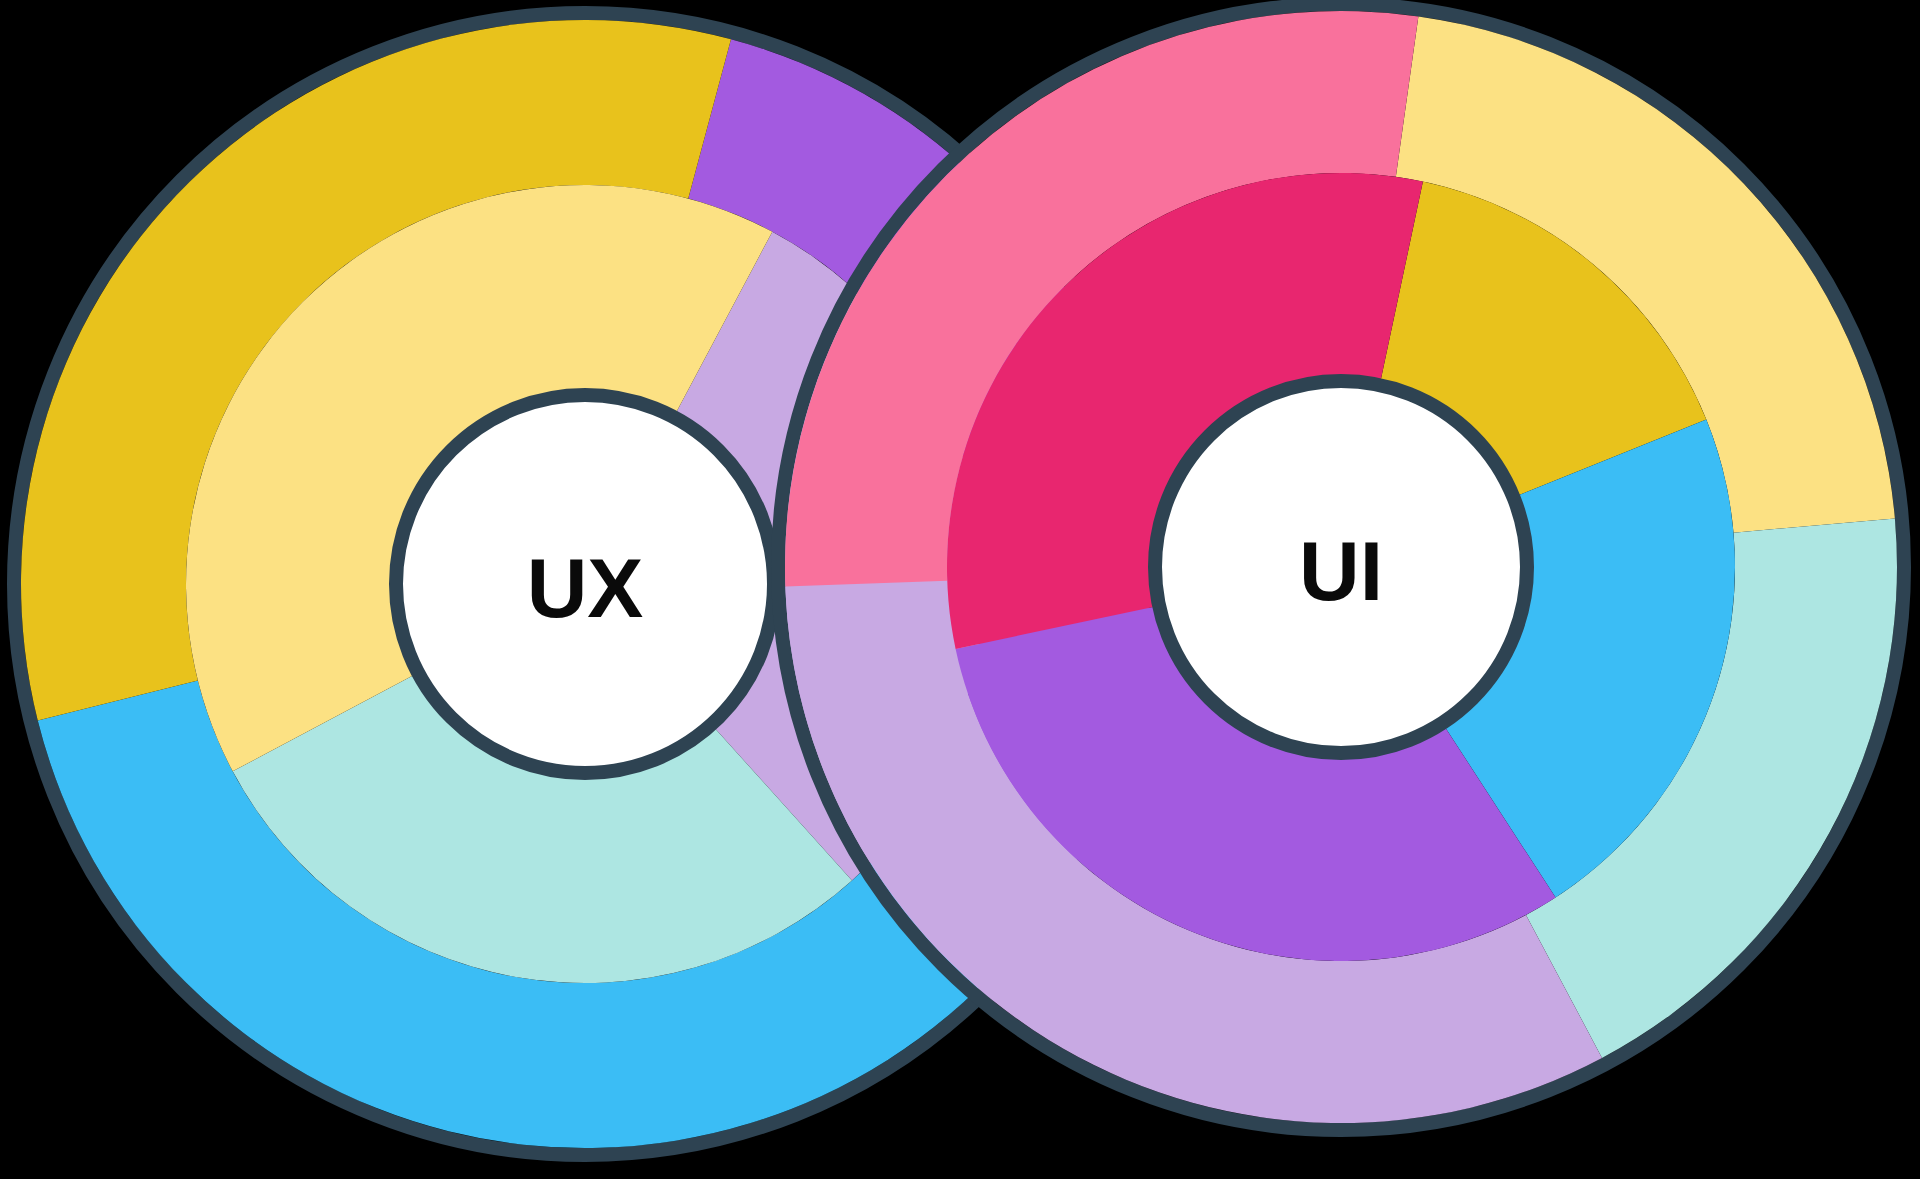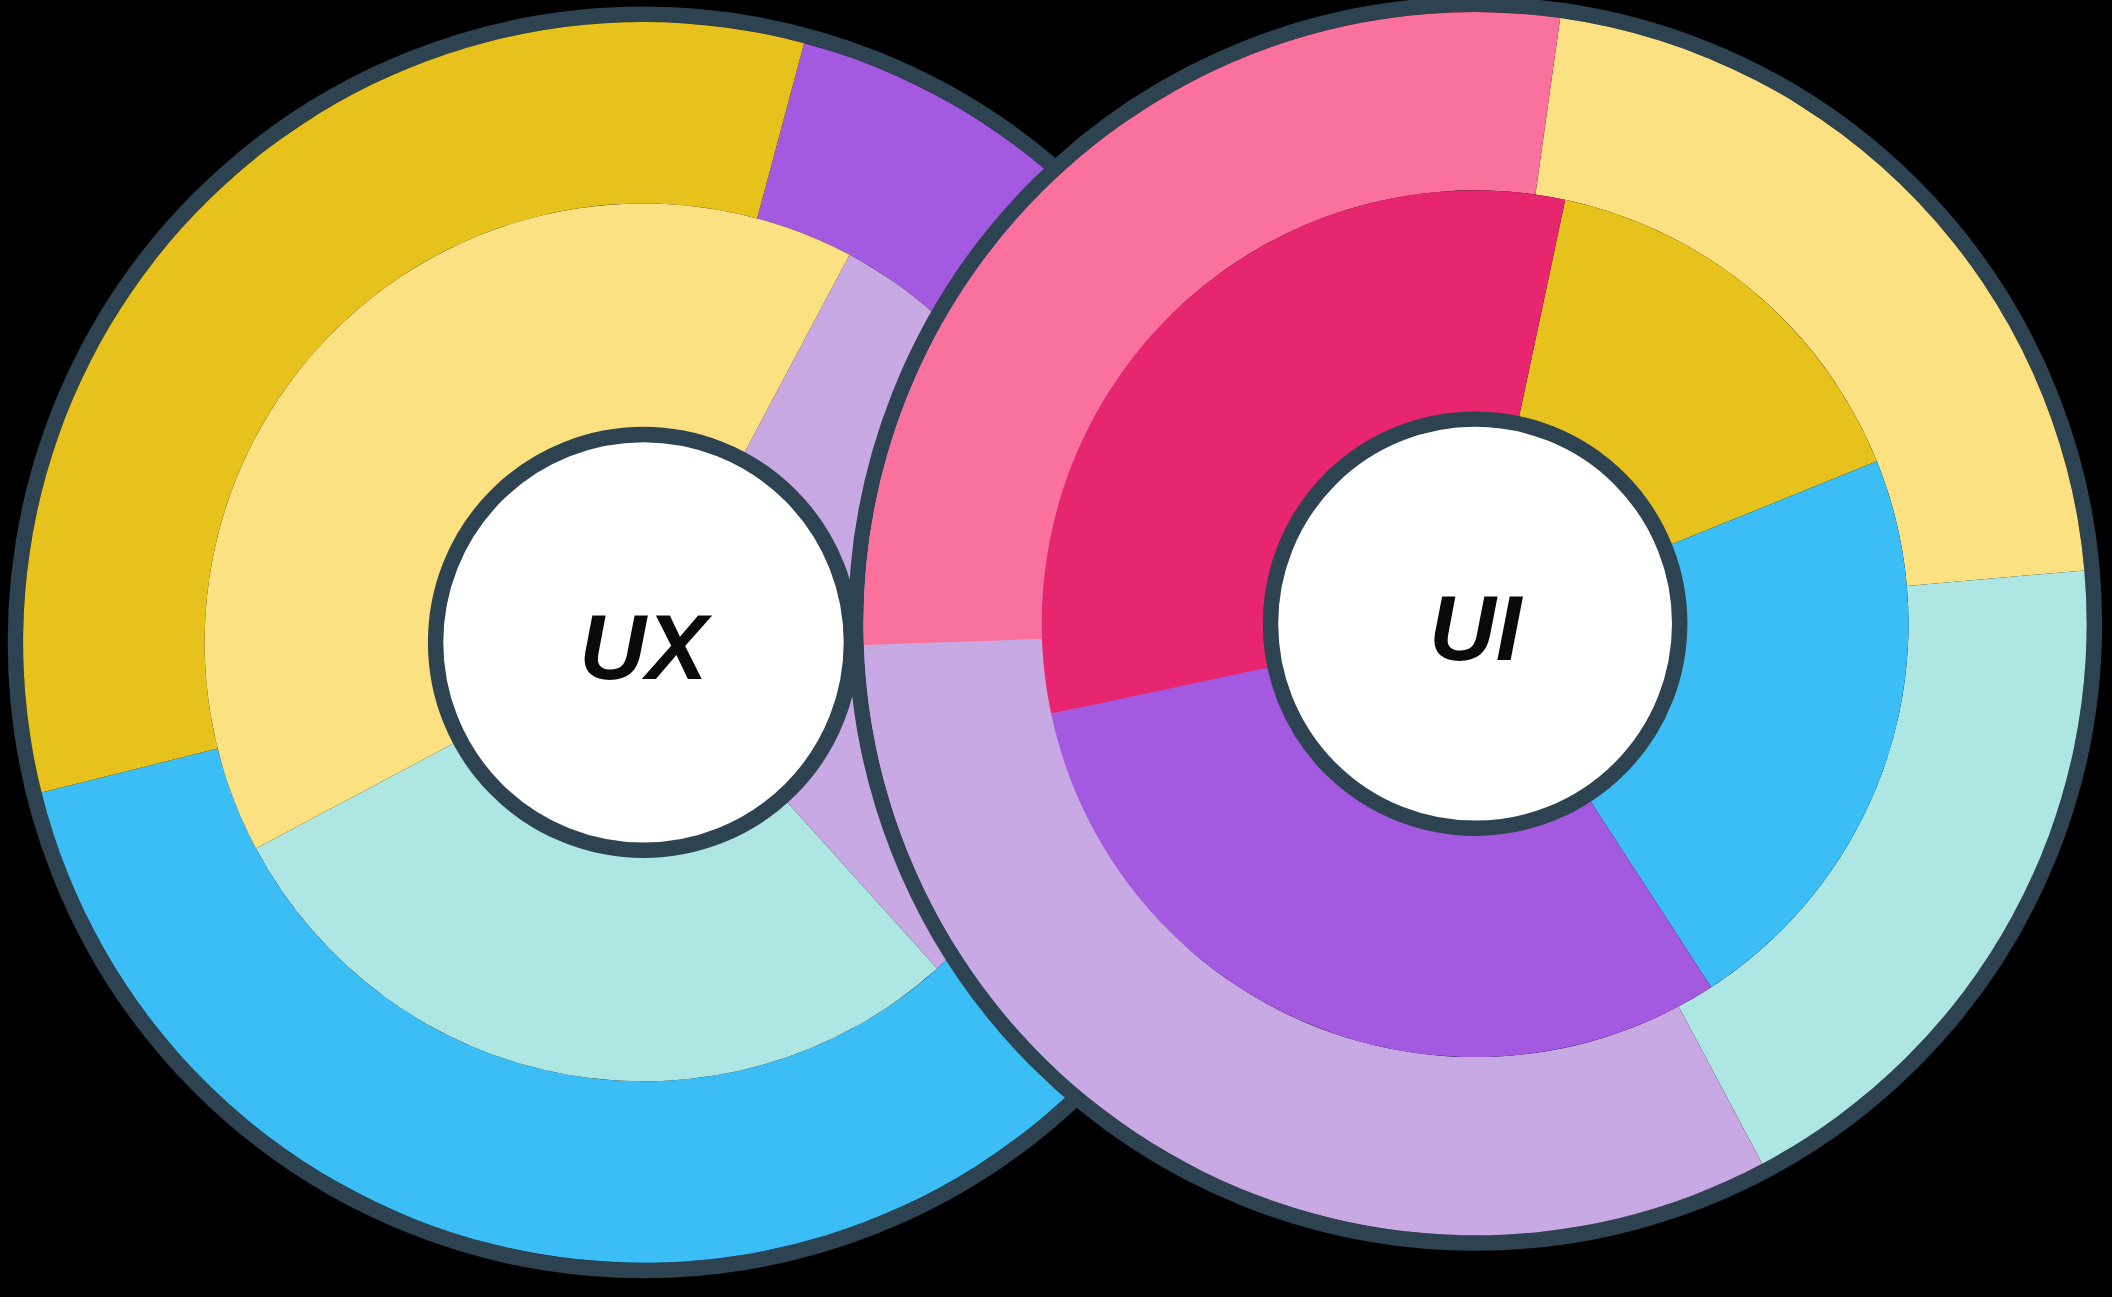--- a/index.html
+++ b/index.html
@@ -11,21 +11,20 @@
     overflow: hidden;
   }
   body {
     font-family: "Liberation Sans", sans-serif;
   }
   #stage {
     position: relative;
     width: 1920px;
     height: 1179px;
     background: #000000;
-    font-style: italic;
   }
   #infographic {
     display: block;
     width: 1920px;
     height: 1179px;
   }
   .hub-label {
     font-family: "Liberation Sans", sans-serif;
     font-weight: bold;
     fill: #0a0a0a;

